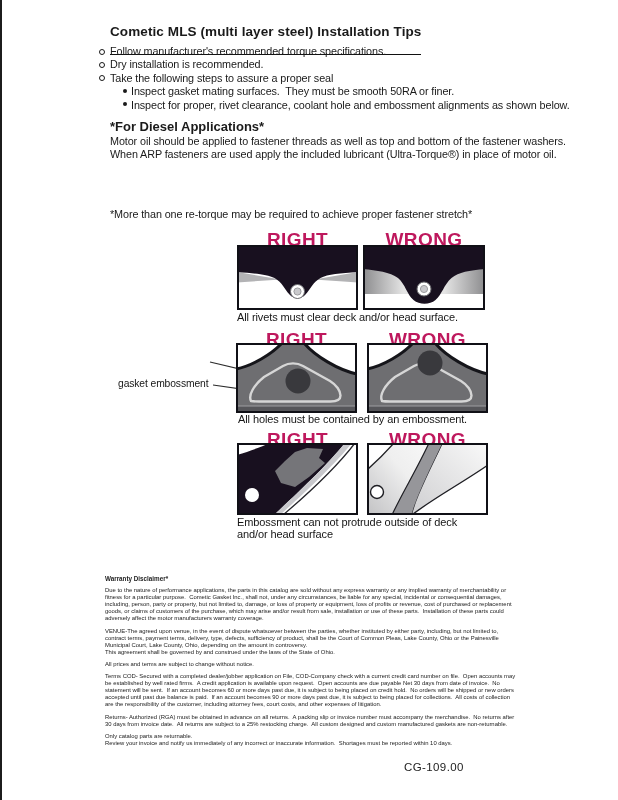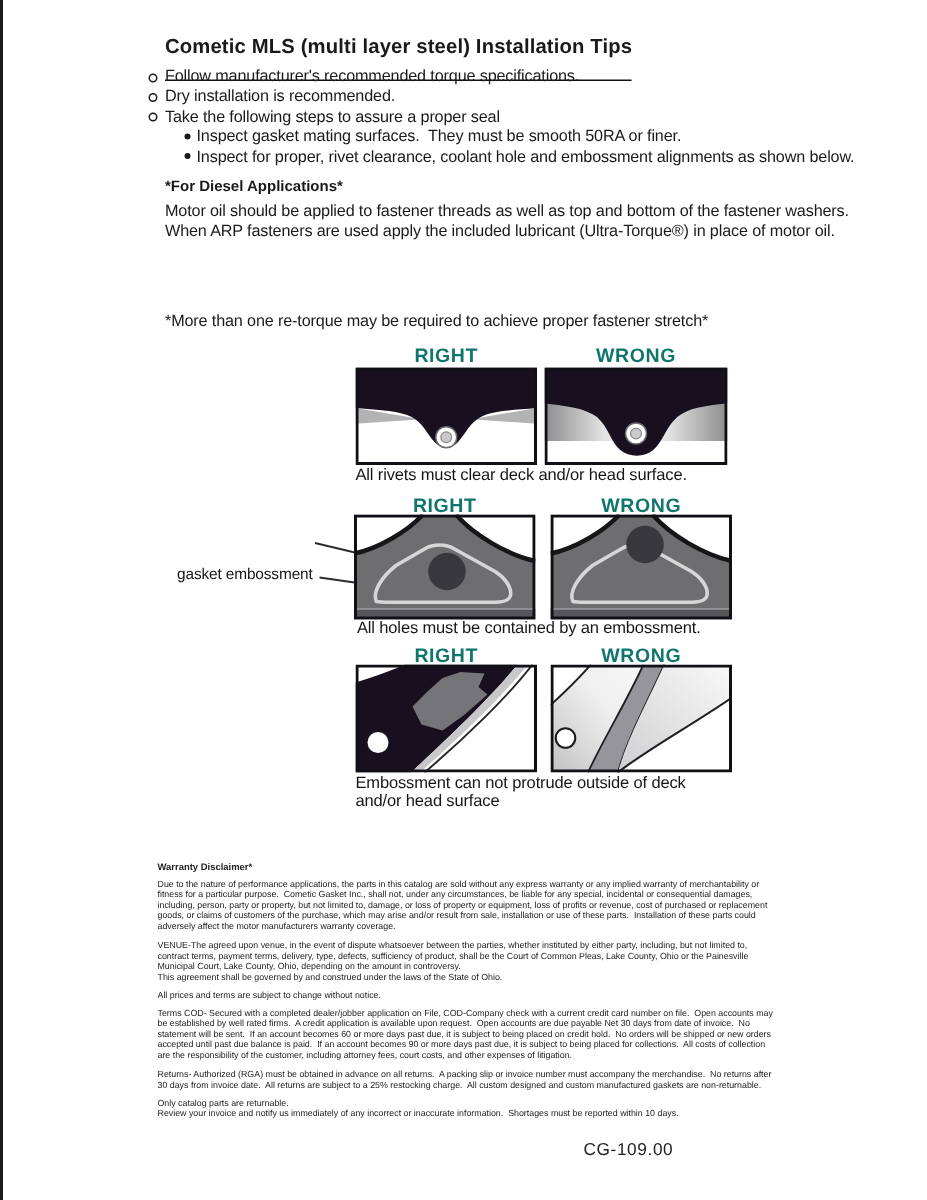--- a/index.html
+++ b/index.html
@@ -9,31 +9,31 @@
   }
   .abs { position:absolute; }
   .pre { white-space:pre; }
   .page-edge { position:absolute; left:0; top:0; width:2px; height:800px; background:#1c1c1c; }
 
   .doc-title { font-size:13.5px; font-weight:bold; border-bottom:1.6px solid #111; padding-bottom:15px; letter-spacing:0.1px; }
   .body-text { font-size:10.8px; line-height:13.2px; letter-spacing:-0.1px; }
   .bullet-row { display:flex; align-items:flex-start; height:13.4px; font-size:10.8px; letter-spacing:-0.1px; }
   .o-marker { flex:0 0 auto; width:4px; height:4px; border:1px solid #1a1a1a; border-radius:50%; margin:3.5px 5px 0 0; }
   .f-marker { flex:0 0 auto; width:4px; height:4px; background:#1a1a1a; border-radius:50%; margin:3.5px 4px 0 0; }
-  .section-head { font-size:10px; font-weight:bold; }
-
-  .dg-head { position:absolute; width:121px; text-align:center; font-size:13px; font-weight:bold; letter-spacing:0.4px; color:#0f766e; }
+  .section-head { font-size:13px; font-weight:bold; }
+
+  .dg-head { position:absolute; width:121px; text-align:center; font-size:19px; font-weight:bold; letter-spacing:0.4px; color:#be185d; }
   .dg-caption { position:absolute; font-size:11px; font-weight:normal; letter-spacing:-0.1px; line-height:11.8px; color:#161616; }
   .dg-note { position:absolute; font-size:10.3px; line-height:11.6px; letter-spacing:-0.1px; color:#161616; }
   .panel { position:absolute; display:block; }
 
   .fine-print { font-size:5.9px; line-height:7.1px; letter-spacing:0; color:#222; }
   .fine-print p { margin:0 0 5px 0; }
   .fine-head { font-size:6.3px; font-weight:bold; margin:0 0 7px 0; }
-  .footer-code { font-size:11.5px; letter-spacing:0.4px; color:#222; }
+  .footer-code { font-size:11.5px; letter-spacing:0.4px; color:#222;margin-left:15px; }
 </style>
 </head>
 <body>
 
 <div class="page">
   <div class="page-edge"></div>
 
   <div class="abs" style="left:110px; top:22px;">
     <span class="doc-title">Cometic MLS (multi layer steel) Installation Tips</span>
   </div>

